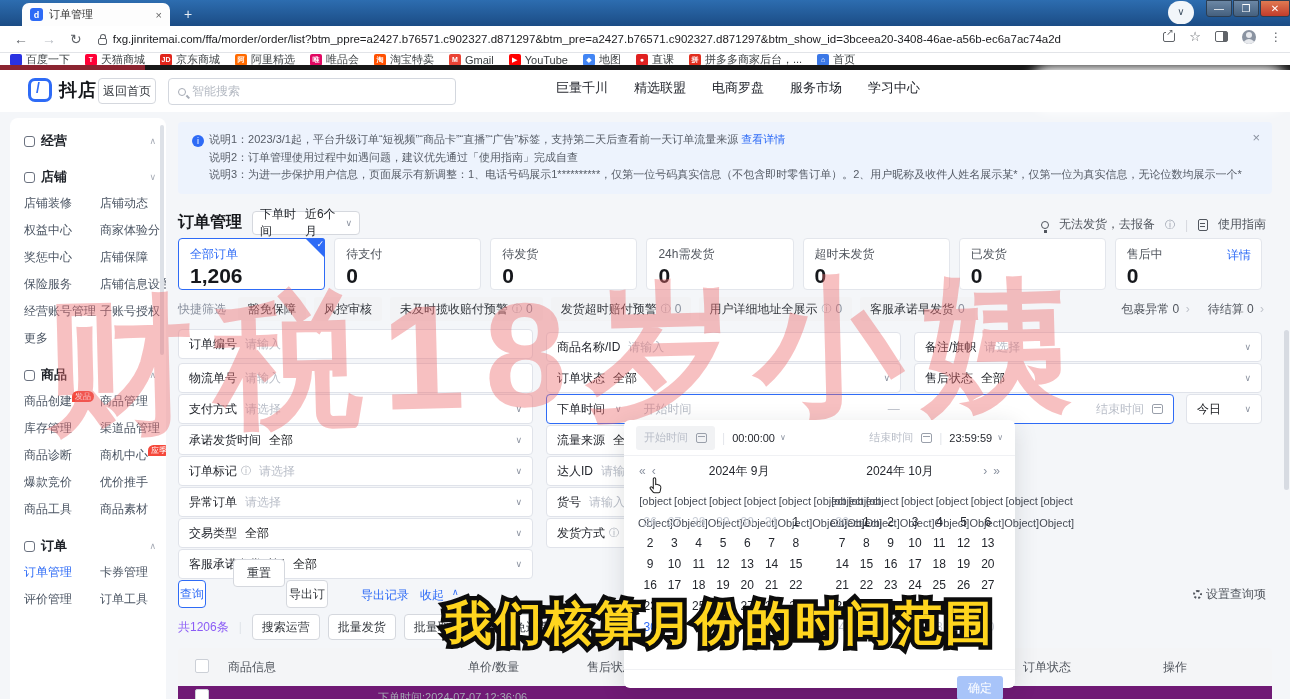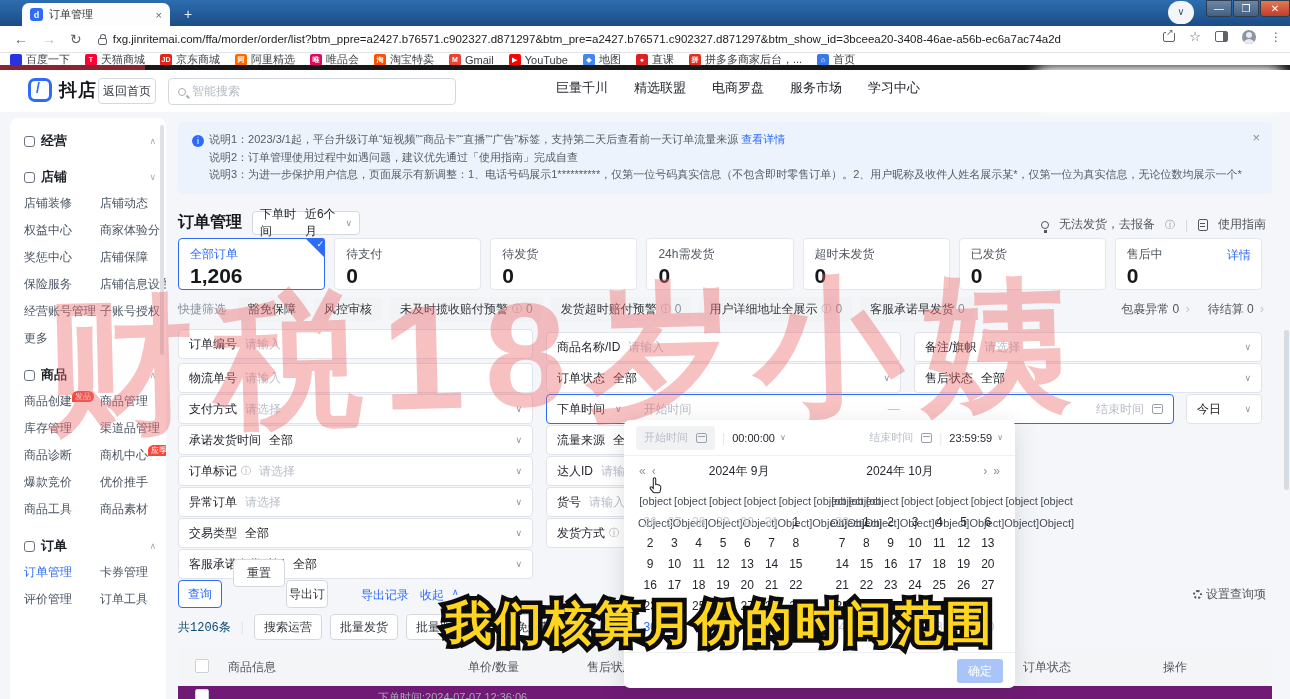--- a/index.html
+++ b/index.html
@@ -141,21 +141,21 @@
   .f .calic:before, .calic2:before { content:""; position:absolute; left:1px; top:2px; right:1px; height:1.2px; background:#9aa0ab; }
   .f .dash { color:#b9bec8; margin:0 30px; }
   .f .sp { flex:1; }
 
   .btn { position:absolute; height:28px; border:1px solid #d5d8de; border-radius:4px; background:#fff;
     font-size:12px; color:#33373d; text-align:center; line-height:26px; z-index:1; }
   .btn.primary { border-color:#2e6bf6; color:#2e6bf6; }
   .lnk { position:absolute; color:#2e6bf6; font-size:12px; z-index:1; }
 
   .results { position:absolute; left:178px; top:614px; display:flex; align-items:center; gap:10px; z-index:1; }
-  .rtotal { font-size:12px; color:#0c4a6e;font-family:Liberation Mono, monospace; }
+  .rtotal { font-size:12px; color:#8b5cf6; }
   .rpipe { color:#e0e3ea; }
   .rbtn { height:26px; line-height:24px; border:1px solid #d5d8de; border-radius:4px; background:#fff;
     padding:0 9px; font-size:12px; color:#33373d; }
 
   .thead { position:absolute; left:178px; top:648px; width:1094px; height:36px; background:#f4f5f7;
     border-radius:4px 4px 0 0; z-index:1; }
   .th { position:absolute; top:11px; font-size:12px; color:#51565e; }
   .cb { position:absolute; width:14px; height:14px; border:1px solid #ccd0d7; border-radius:2px; background:#fff; }
   .partialrow { position:absolute; left:178px; top:686px; width:1094px; height:13px; background:#701a75; z-index:1; }
   .ptime { position:absolute; left:200px; top:4px; font-size:11px; color:#a6abb5; }
@@ -176,21 +176,21 @@
   .cal-nav { height:30px; display:flex; align-items:center; padding:0 12px; color:#8a919f; font-size:12px; }
   .cal-nav .arrow { padding:0 3px; }
   .cal-nav .mt { flex:1; text-align:center; font-size:12px; color:#24272e; }
   .cal-body { display:flex; gap:22px; padding:4px 14px 0; }
   .month { width:170px; }
   .wdays, .days { display:grid; grid-template-columns:repeat(7,1fr); }
   .wd { text-align:center; font-size:11px; color:#464b55; height:22px; line-height:22px; }
   .day { text-align:center; font-size:12px; color:#24272e; height:21px; line-height:21px; }
   .day[data-state="m"] { color:#c6cbd4; }
   .day[data-state="t"] { color:#2e6bf6; }
-  .cal-foot { position:absolute; left:0; right:0; bottom:0; height:36px; border-top:1px solid #f0f1f4; }
+  .cal-foot { position:absolute; left:0; right:0; bottom:0; height:19px; border-top:1px solid #f0f1f4; }
   .okbtn { position:absolute; right:12px; top:6px; width:46px; height:24px; background:#a8c4f9; color:#fff;
     border-radius:3px; font-size:12px; text-align:center; line-height:24px; }
 
   .cursor { position:absolute; left:647px; top:476px; z-index:60; }
 
   
   .watermark { position:absolute; left:46px; top:256px; z-index:40; font-size:148px; font-weight:bold;
     letter-spacing:20px; color:rgba(236,104,108,.42); white-space:nowrap; transform:rotate(-1.5deg);
     pointer-events:none; }
   .subtitle { position:absolute; left:398px; top:592px; width:644px; text-align:center; z-index:50;
@@ -604,21 +604,21 @@
     <span class="info">ⓘ</span>
     <span class="vl">全部</span>
   </div>
 
   <div class="f" style="left:178px;top:549px;width:355px">
     <span class="lb">客服承诺发货时间</span>
     <span class="vl">全部</span>
     <span class="ar">∨</span>
   </div>
 
-  <div class="btn primary" style="left:178px;top:580px;width:44px">查询</div>
+  <div class="btn primary" style="left:178px;top:580px;width:28px">查询</div>
   <div class="btn" style="left:233px;top:559px;width:52px">重置</div>
   <div class="btn" style="left:286px;top:580px;width:42px">导出订单</div>
   <span class="lnk" style="left:361px;top:587px">导出记录</span>
   <span class="lnk" style="left:420px;top:587px">收起</span>
   <span class="lnk" style="left:452px;top:587px;font-size:9px">∧</span>
 
   <div class="results">
     <span class="rtotal">共1206条</span>
     <span class="rpipe">|</span>
     <span style="display:flex;gap:8px">

